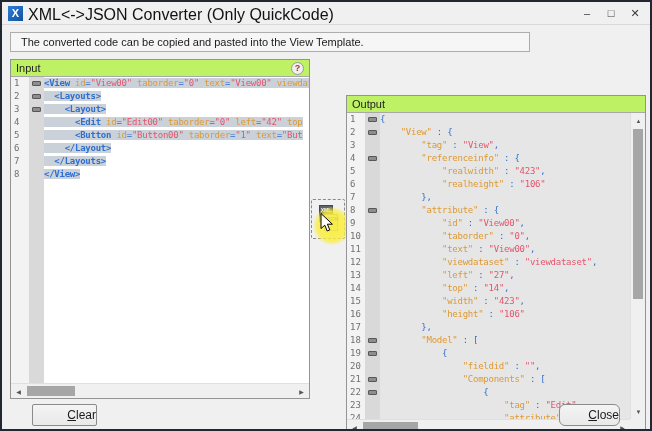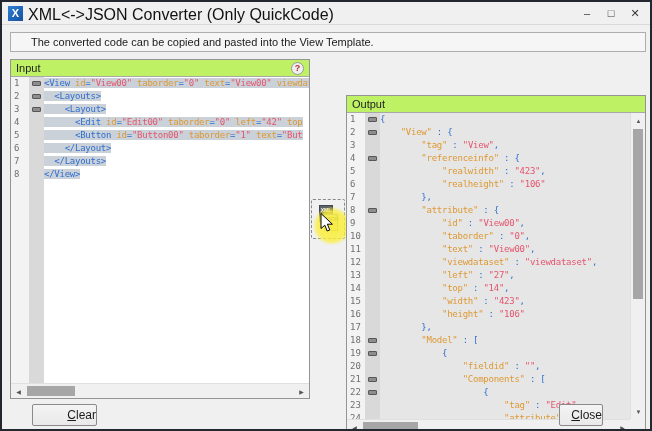--- a/index.html
+++ b/index.html
@@ -11,23 +11,23 @@
   }
   
   .titlebar { position:absolute; left:0; top:0; right:0; height:23px; background:#f0f0f0; border-bottom:1px solid #d9d9d9; }
   .app-icon { position:absolute; left:6px; top:4px; width:15px; height:15px;
     background:linear-gradient(135deg,#2f7fd6,#1450a0); color:#fff;
     font-size:11px; font-weight:bold; text-align:center; line-height:15px; }
   .title-text { position:absolute; left:26px; top:4px; font-size:16px; color:#111; white-space:nowrap; }
   .win-controls { position:absolute; right:6px; top:2px; display:flex; gap:6px; }
   .win-btn { width:18px; height:18px; text-align:center; line-height:18px; font-size:11px; color:#3a3a3a; cursor:default; }
   
-  .info-bar { position:absolute; left:8px; top:30px; width:636px; height:20px;
+  .info-bar { position:absolute; left:8px; top:30px; width:520px; height:20px;
     background:#f6f6f6; border:1px solid #adadad; font-size:11px; color:#1a1a1a;
-    line-height:18px; padding-left:20px; }
+    line-height:18px; padding-left:10px; }
   
   .panel { position:absolute; top:57px; width:300px; height:340px; border:1px solid #949494; background:#fff; }
   .panel-input  { left:8px; }
   .panel-output { left:344px;margin-top:36px; }
   .panel-header { position:absolute; left:0; right:0; top:0; height:17px; background:#bef264;
     border-bottom:1px solid #a8a8a8; font-size:11px; color:#222; line-height:16px; padding-left:5px; }
   .help-icon { position:absolute; right:5px; top:2px; width:13px; height:13px; border:1px solid #9a9a9a;
     border-radius:50%; background:#efefef; color:#b03030; font-size:9px; font-weight:bold;
     text-align:center; line-height:11px; }
   .editor-body { position:absolute; left:0; right:0; top:17px; bottom:0; overflow:hidden; }
@@ -37,21 +37,21 @@
   .panel-input  .col-code { right:0; background:#ffffff; }
   .panel-output .col-code { right:15px; background:#e6e6e6; }
   .panel-output .col-nums, .panel-output .col-fold { background-clip:padding-box; }
   .ln { height:13px; line-height:13px; font-family:"DejaVu Sans Mono", monospace; font-size:9px;
         color:#6f6f6f; padding-left:3px; }
   .fl { height:13px; display:flex; align-items:center; justify-content:center; }
   .fold-marker { width:9px; height:5px; background:#8d8d8d; border:1px solid #575757; border-radius:1px; }
   .cl { height:13px; line-height:13px; white-space:pre; font-family:"DejaVu Sans Mono", monospace;
         font-size:9px; letter-spacing:-0.25px; }
   .selbg { background:#cbd1d8; }
-  .tk-tag  { color:#2e6fd0; }
+  .tk-tag  { color:#2e6fd0;font-weight:bold; }
   .tk-punc { color:#2e6fd0; }
   .tk-attr { color:#dd9933;text-align:right; }
   .tk-key  { color:#dd9933; }
   .tk-val  { color:#e4556e; }
   .tk-plain{ color:#333333; }
   
   .hscroll { position:absolute; bottom:0; height:15px; background:#f0f0f0; border-top:1px solid #e0e0e0; }
   .panel-input  .hscroll { left:0; right:0; }
   .panel-output .hscroll { left:0; right:15px; }
   .vscroll { position:absolute; right:0; top:0; bottom:15px; width:15px; background:#f0f0f0; border-left:1px solid #e0e0e0; }
@@ -72,21 +72,21 @@
   .doc-front { position:absolute; left:12px; top:14px; width:14px; height:17px; background:#dcdfe2;
     border:1px solid #888c90; color:#444; font-size:5px; text-align:center; line-height:8px; font-weight:bold;}
   .click-highlight { position:absolute; left:311px; top:205px; width:38px; height:38px; border-radius:50%;
     background:radial-gradient(circle, rgba(250,238,60,0.95) 0%, rgba(250,238,60,0.8) 55%, rgba(250,238,60,0) 74%); }
   .mouse-cursor { position:absolute; left:318px; top:211px; }
   
   .btn { position:absolute; height:22px; background:linear-gradient(#f4f4f4,#e9e9e9);
     border:1px solid #8a8a8a; border-radius:2px; font-size:12px; color:#1a1a1a;
     text-align:right; line-height:20px; }
   .btn-clear { left:30px; top:402px; width:65px; }
-  .btn-close { left:557px; top:402px; width:44px; }
+  .btn-close { left:557px; top:402px; width:61px;border-radius:6px; }
   .u-first { display:inline-block; }
   .u-first::first-letter { text-decoration:underline; }
 </style>
 </head>
 <body>
 
 <div class="window">
 
   <div class="titlebar">
     <div class="app-icon">X</div>

